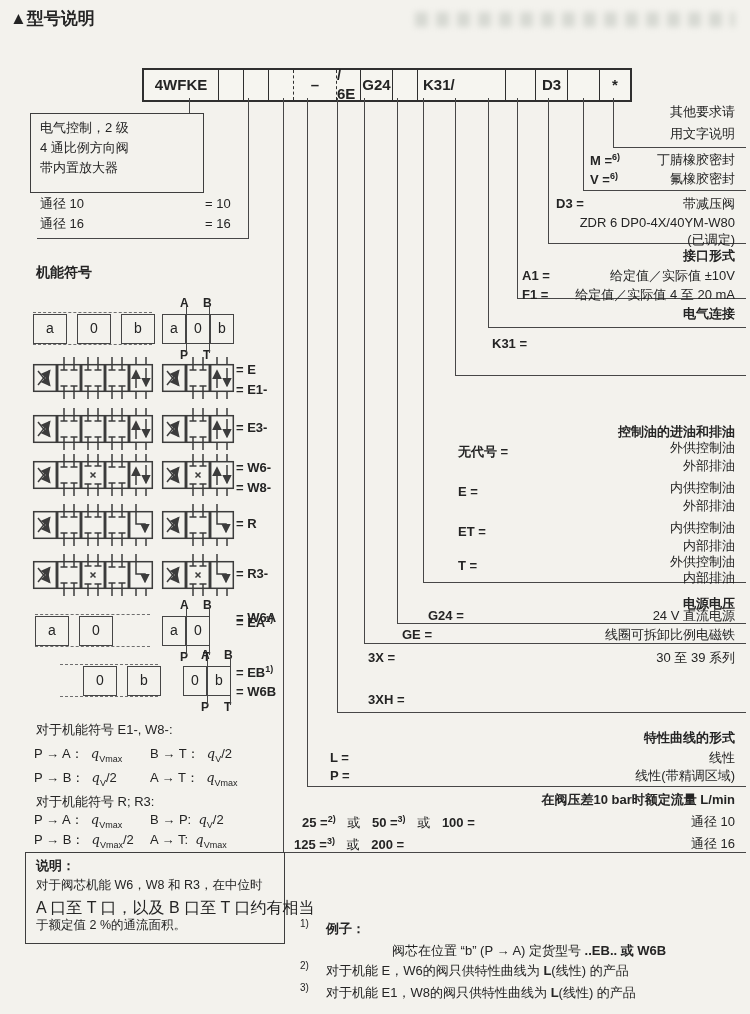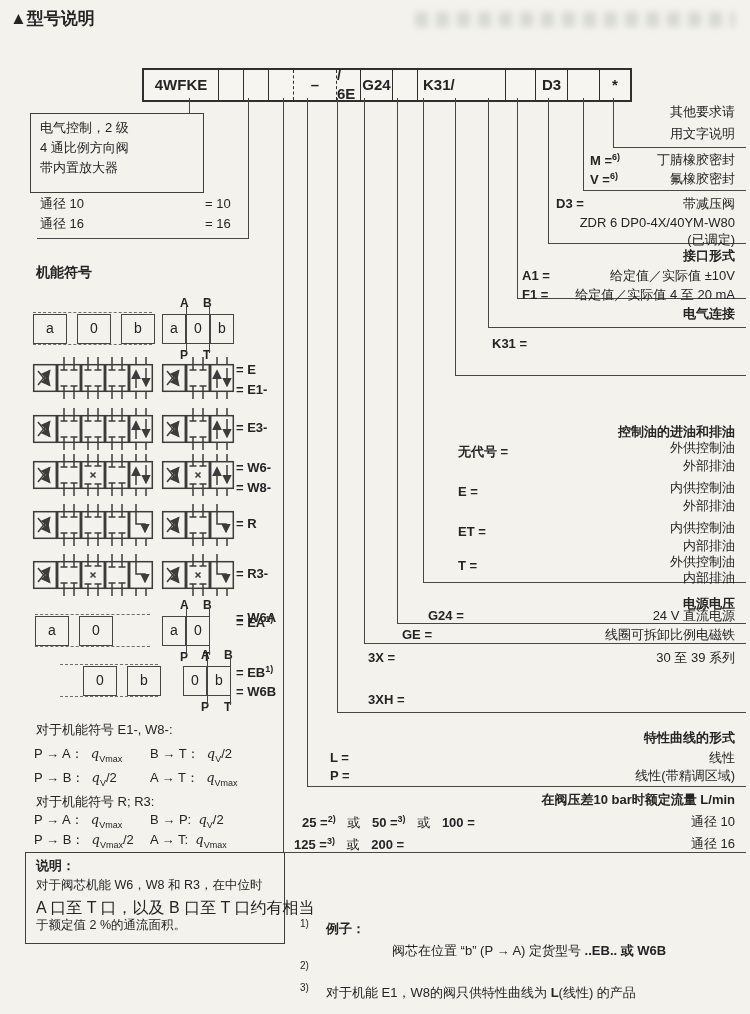--- a/index.html
+++ b/index.html
@@ -325,16 +325,17 @@
     <span>125 =</span><sup>3)</sup>
     <span style="margin:0 8px;font-weight:400">或</span>
     <span>200 =</span>
   </div>
   <div class="t ra" style="top:836px">通径 16</div>
 
   <div class="mark" style="left:300px;top:918px">1)</div>
   <div class="t b" style="left:326px;top:921px">例子：</div>
   <div class="t" style="left:392px;top:943px"><span>阀芯在位置 “b”  (P → A) 定货型号 </span><span class="b">..EB.. 或 W6B</span></div>
   <div class="mark" style="left:300px;top:960px">2)</div>
+  <div class="t" style="left:326px;top:963px"><span>对于机能 E，W6的阀只供特性曲线为 </span><span class="b">L</span><span>(线性) 的产品</span></div>
   <div class="mark" style="left:300px;top:982px">3)</div>
   <div class="t" style="left:326px;top:985px"><span>对于机能 E1，W8的阀只供特性曲线为 </span><span class="b">L</span><span>(线性) 的产品</span></div>
 
 </div>
 
 </body></html>

